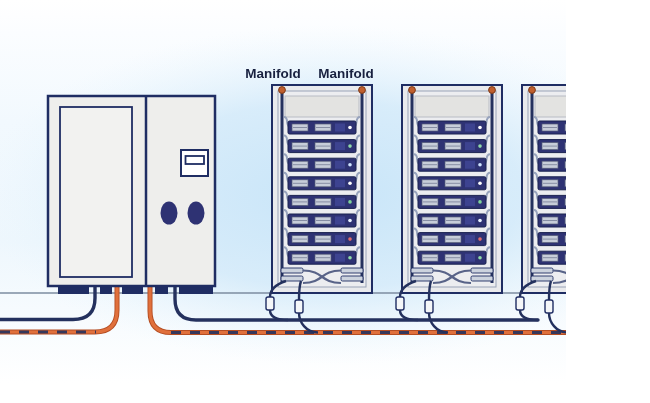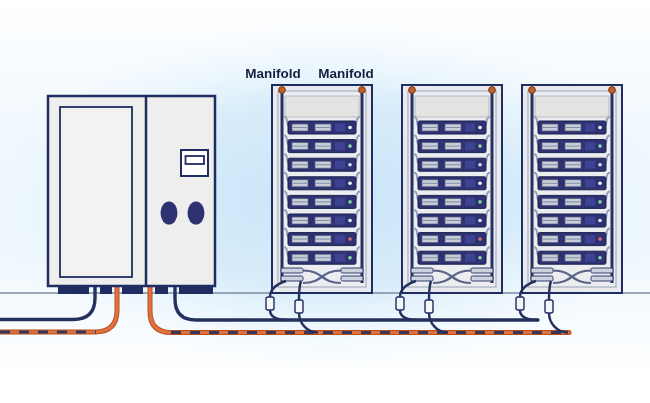--- a/index.html
+++ b/index.html
@@ -1,17 +1,17 @@
 <!DOCTYPE html>
 <html><head>
 <meta charset="utf-8">
 <style>
   html,body{margin:0;padding:0;background:#ffffff;}
   .stage{
-    position:relative;width:650px;height:403px;overflow:hidden;
+    position:relative;width:566px;height:403px;overflow:hidden;
     background:linear-gradient(180deg,#ffffff 0%,#fbfdff 8%,#f2f9fe 30%,#eef7fd 60%,#ffffff 95%);
     font-family:"Liberation Sans", sans-serif;
   }
   svg{position:absolute;left:0;top:0;}
   .label{
     font-family:"Liberation Sans", sans-serif;
     font-size:13.5px;font-weight:700;fill:var(--ink,#18203f);
   }
   .cdu-body{fill:var(--cabinet,#eeeeec);stroke:var(--navy,#1f2d63);stroke-width:2.5;}
   .cdu-door{fill:#f2f2f0;stroke:var(--navy,#1f2d63);stroke-width:1.8;}

